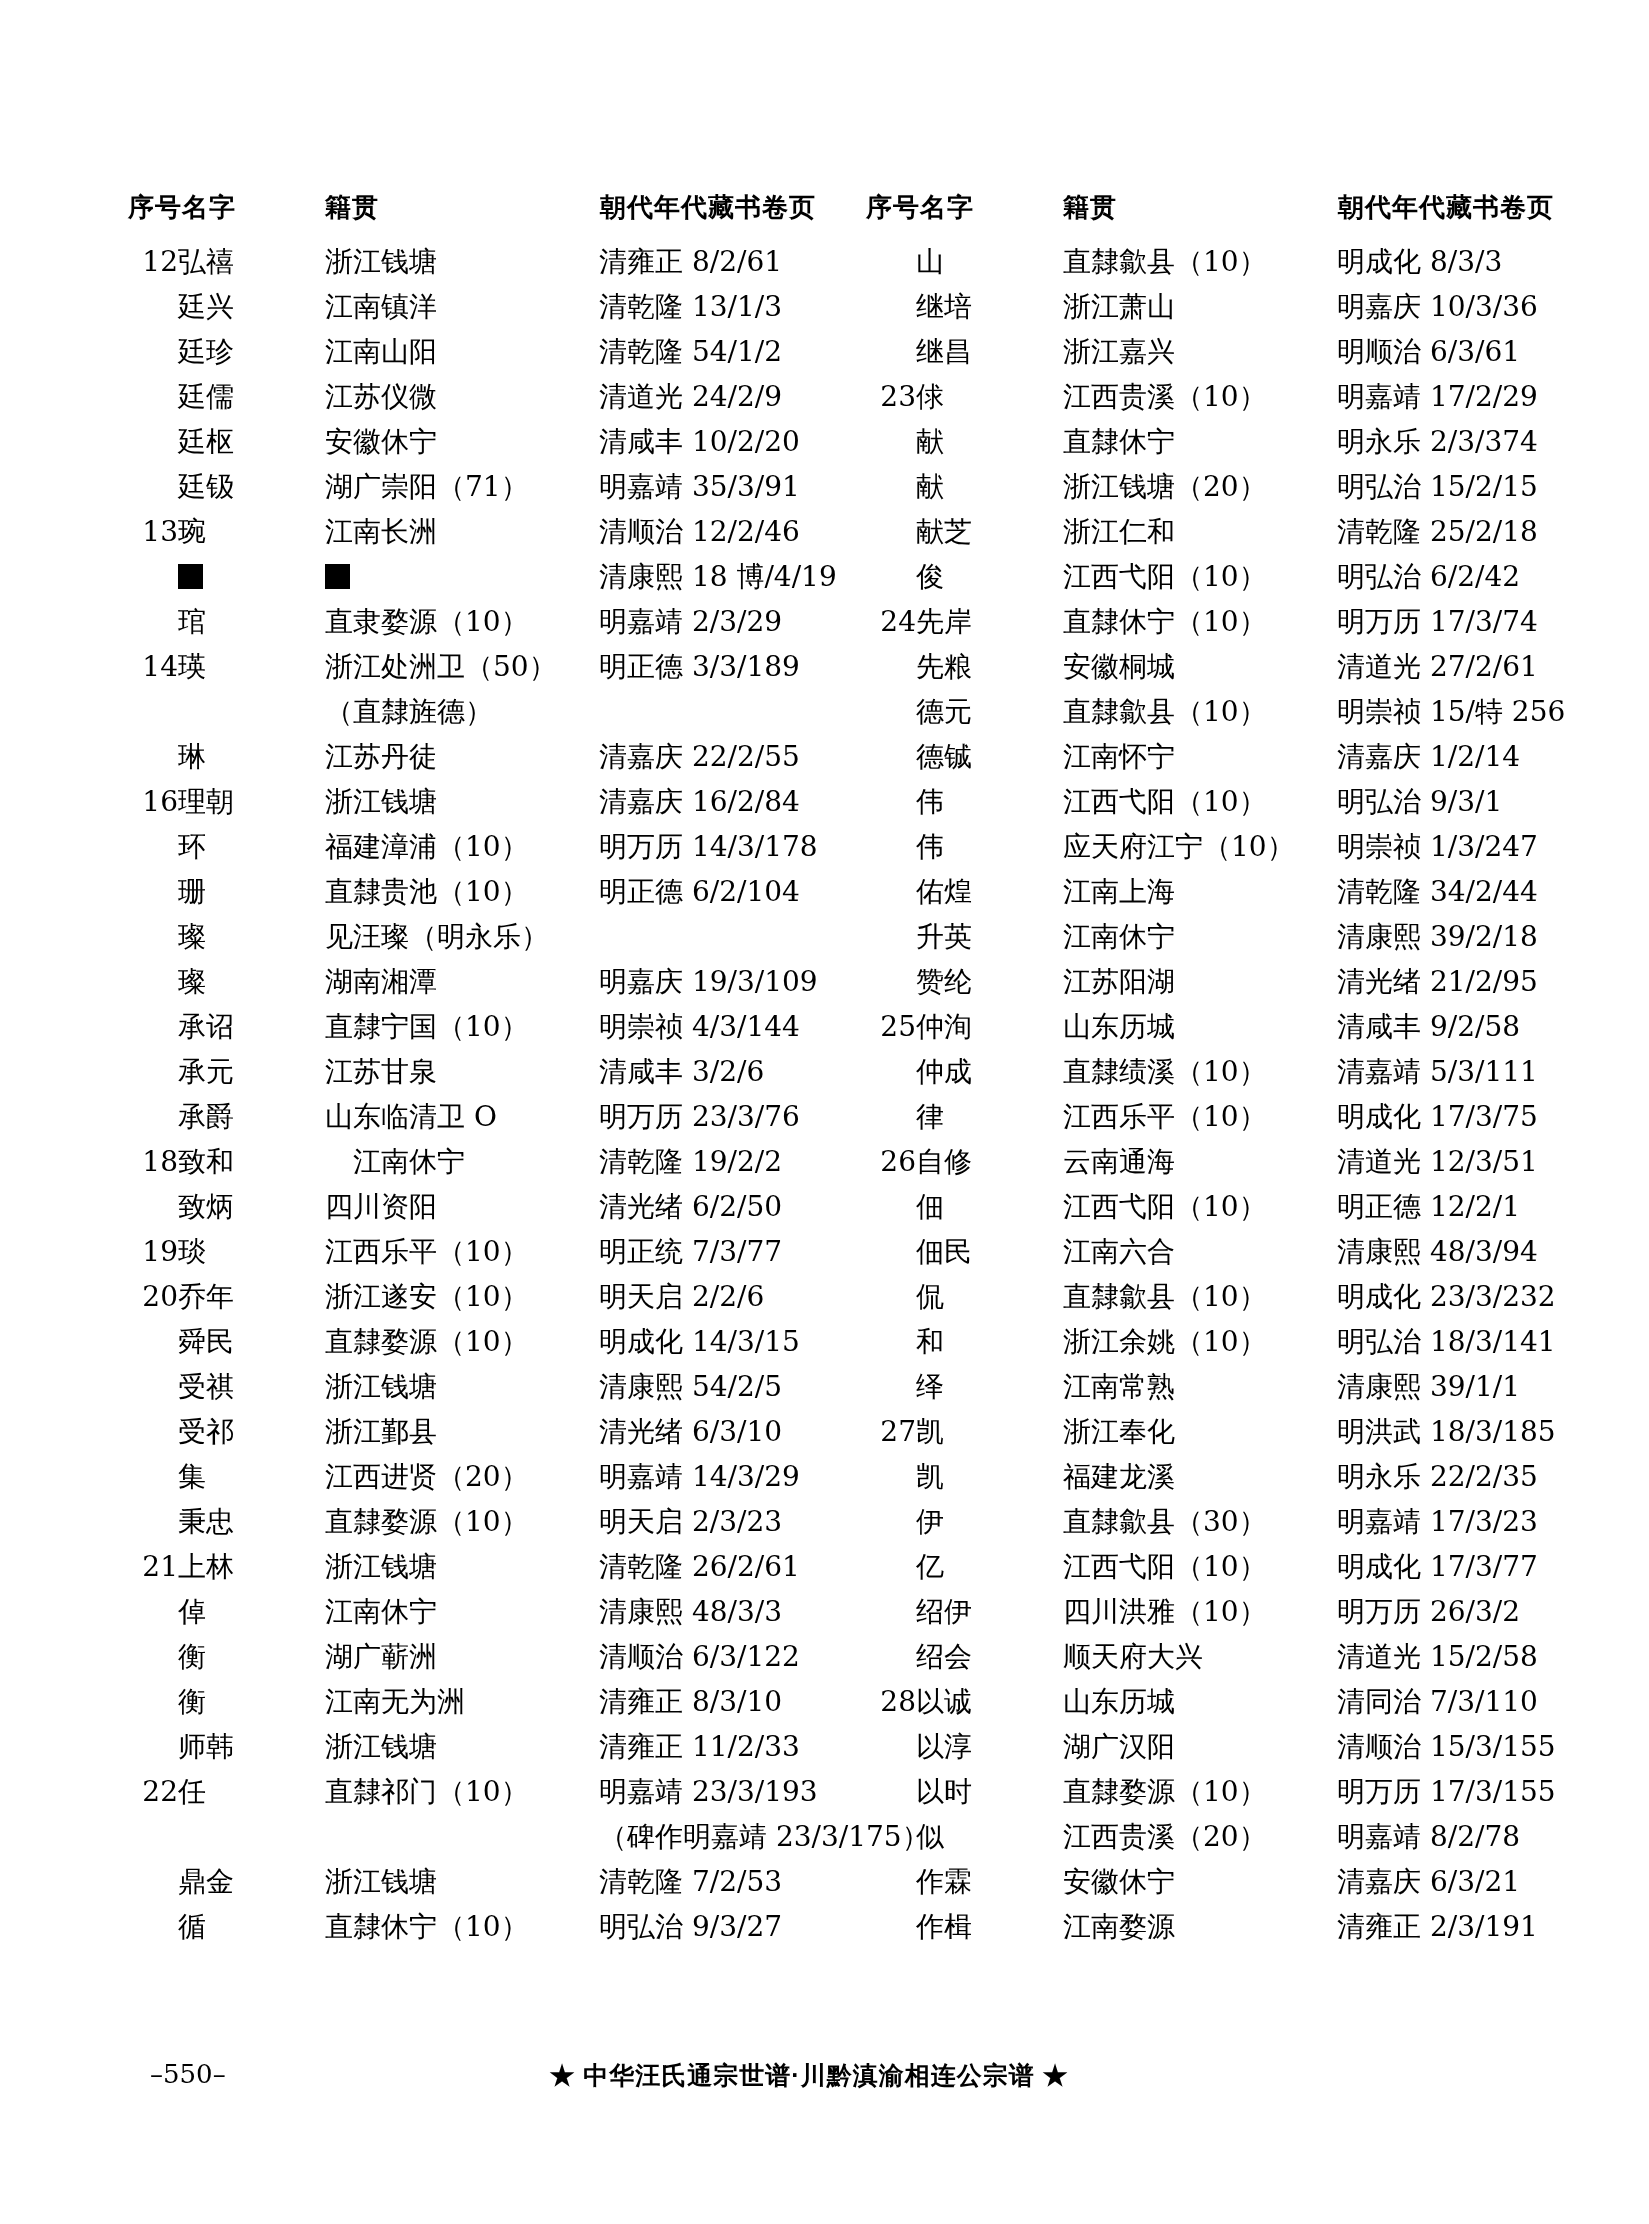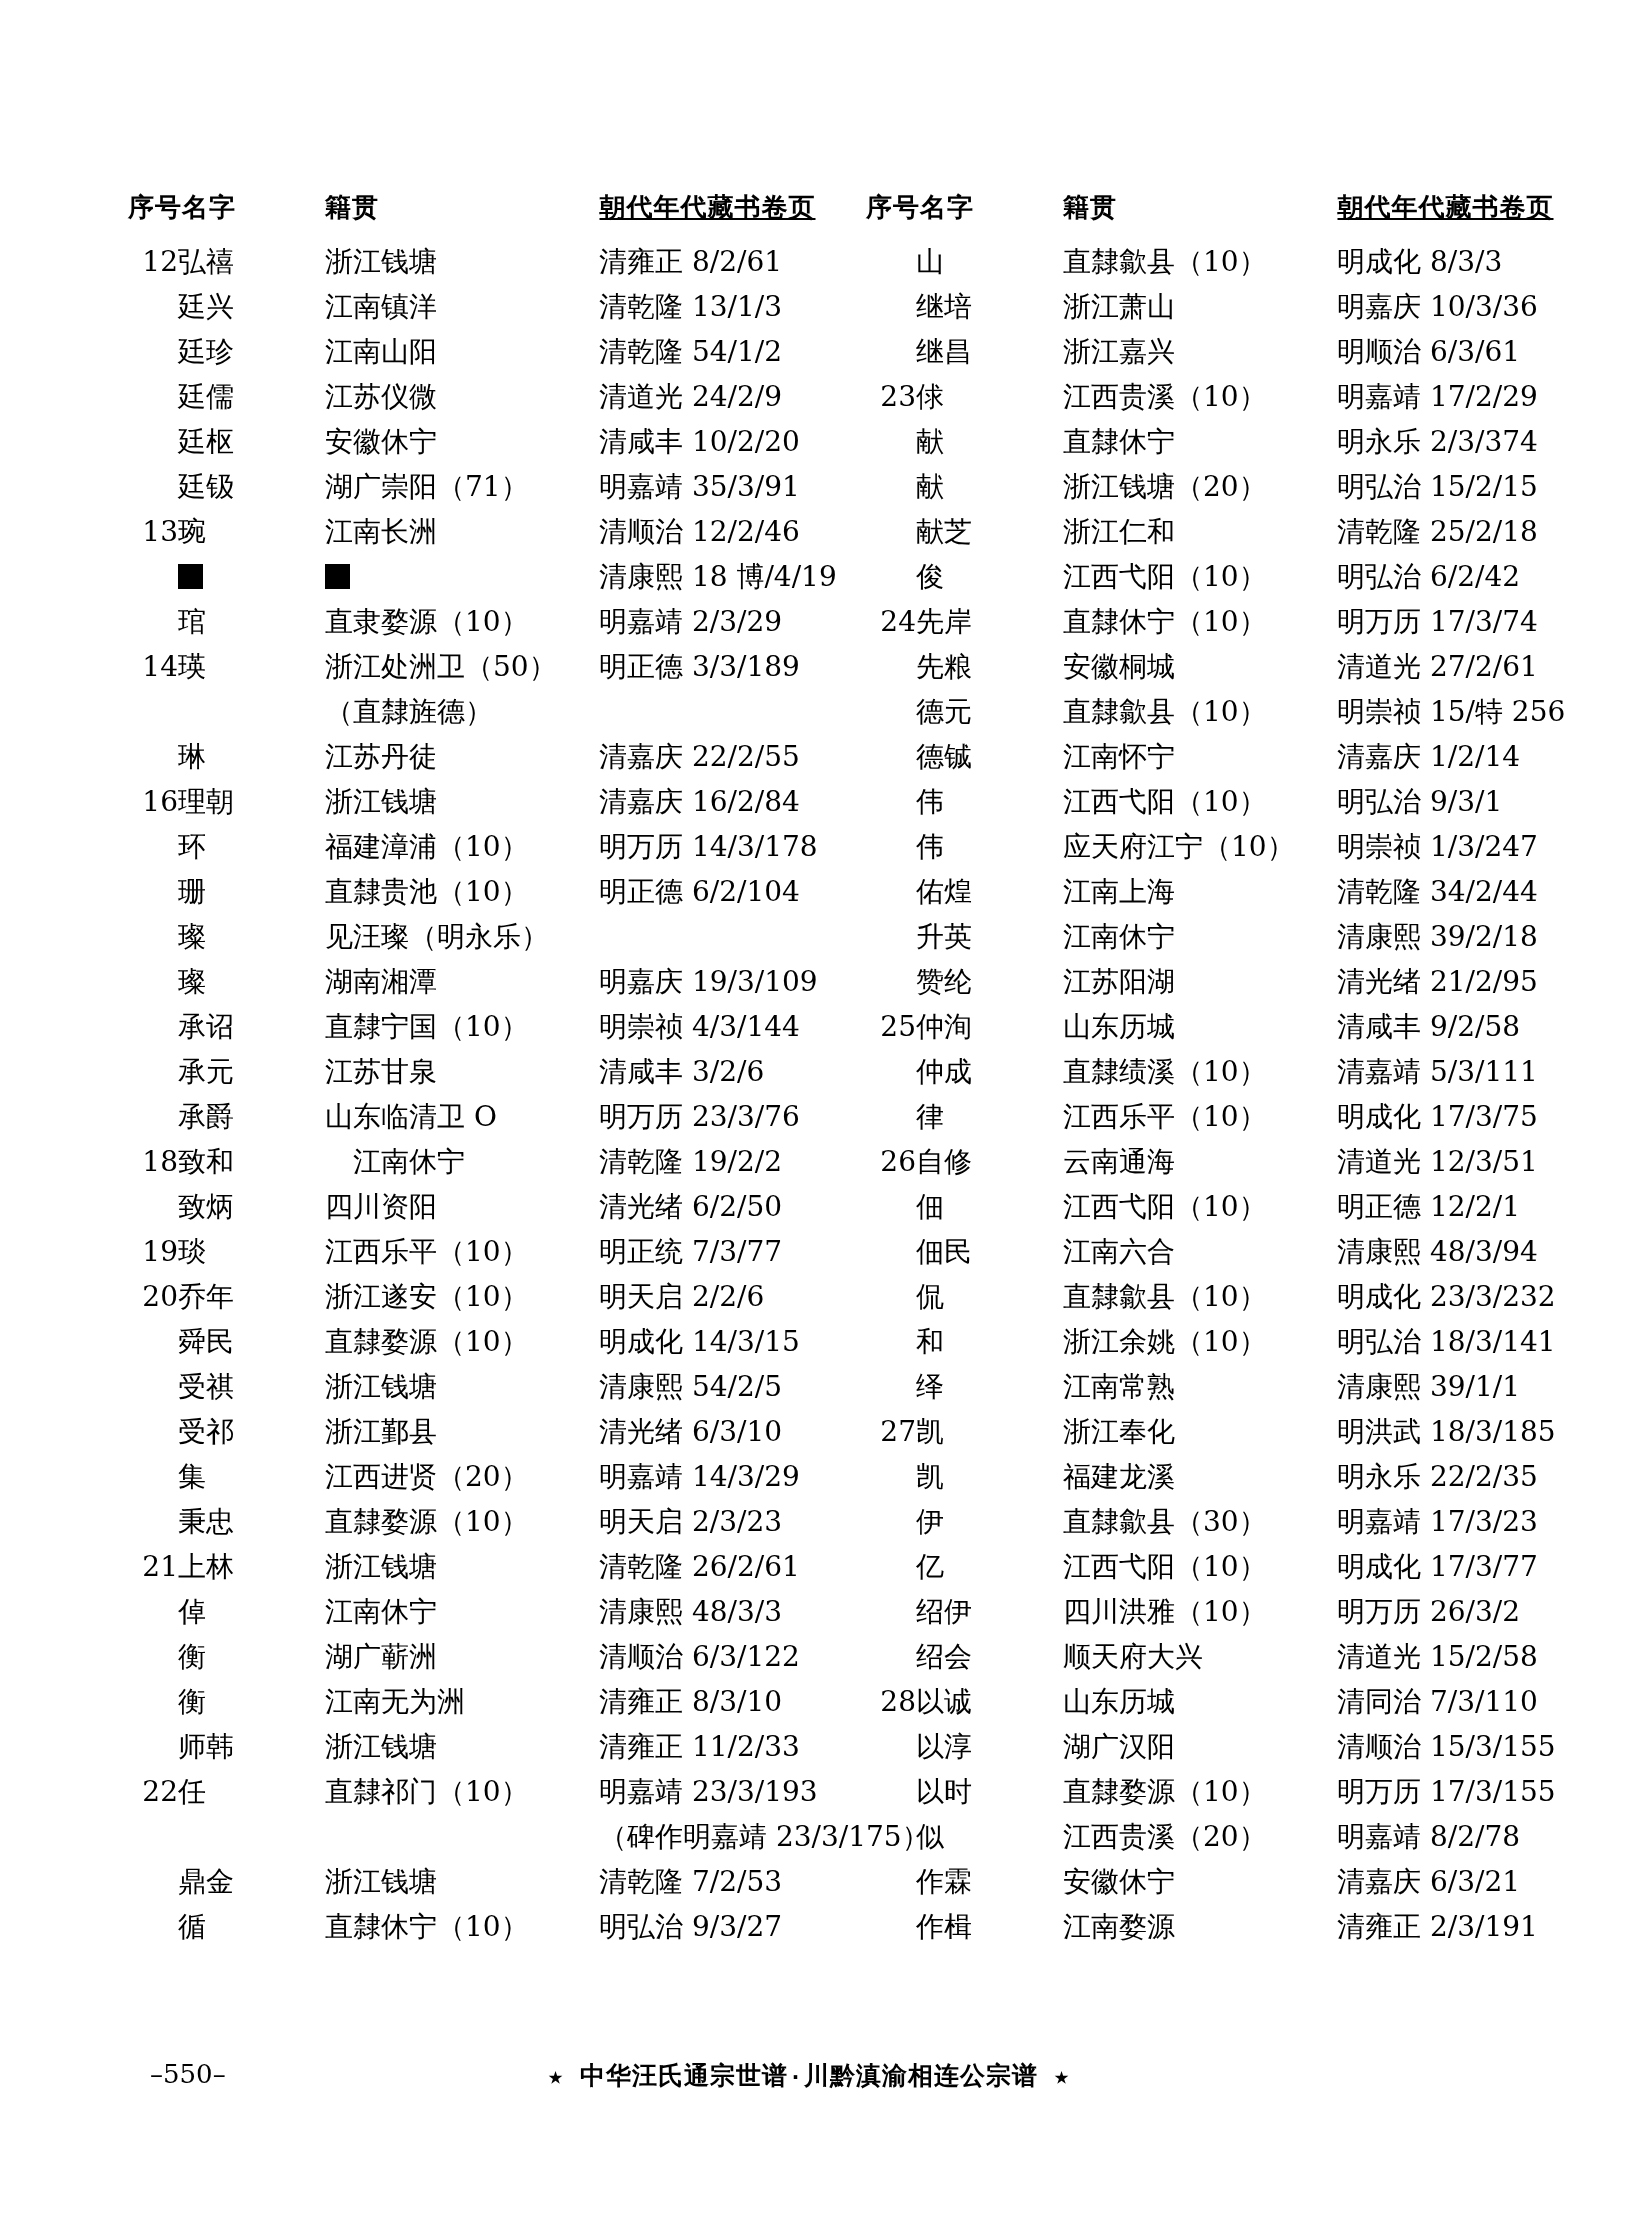--- a/index.html
+++ b/index.html
@@ -52,38 +52,38 @@
   col.c-dyn  { width:217px; }
   col.c-gap  { width:50px;  }
 
   td.num   { text-align:right;  padding-right:8.7px; font-family:"DejaVu Serif","Liberation Serif",serif; }
   td.name  { text-align:left;   }
   td.home  { text-align:left;   padding-left:5.8px; }
   td.dyn   { text-align:left;   }
 
   td.hdr-name { text-align:left; padding-left:0px; }
   td.hdr-home { text-align:left; padding-left:27px;margin-left:44px; }
-  td.hdr-dyn  { text-align:center; padding-left:0px;text-decoration:underline; }
+  td.hdr-dyn  { text-align:right; padding-left:0px; }
 
   .blk {
     display:inline-block;
     width:25px; height:25px;
     background:#000;
     vertical-align:-2.9px;
   }
   .cont { padding-left:39px; }
 
   footer.pagefoot {
     position:absolute;
     left:0;
     top:2059px;
     width:1618px;
     text-align:center;
     font-size:25px;
-    font-family:Liberation Mono, monospace;
+    font-family:Liberation Sans, sans-serif;
     font-weight:bold;
     letter-spacing:1px;
   }
   .pgnum {
     position:absolute;
     left:150px;
     top:2059px;
     font-size:26px;
     font-family:"DejaVu Serif","Liberation Serif",serif;
     letter-spacing:0px;

